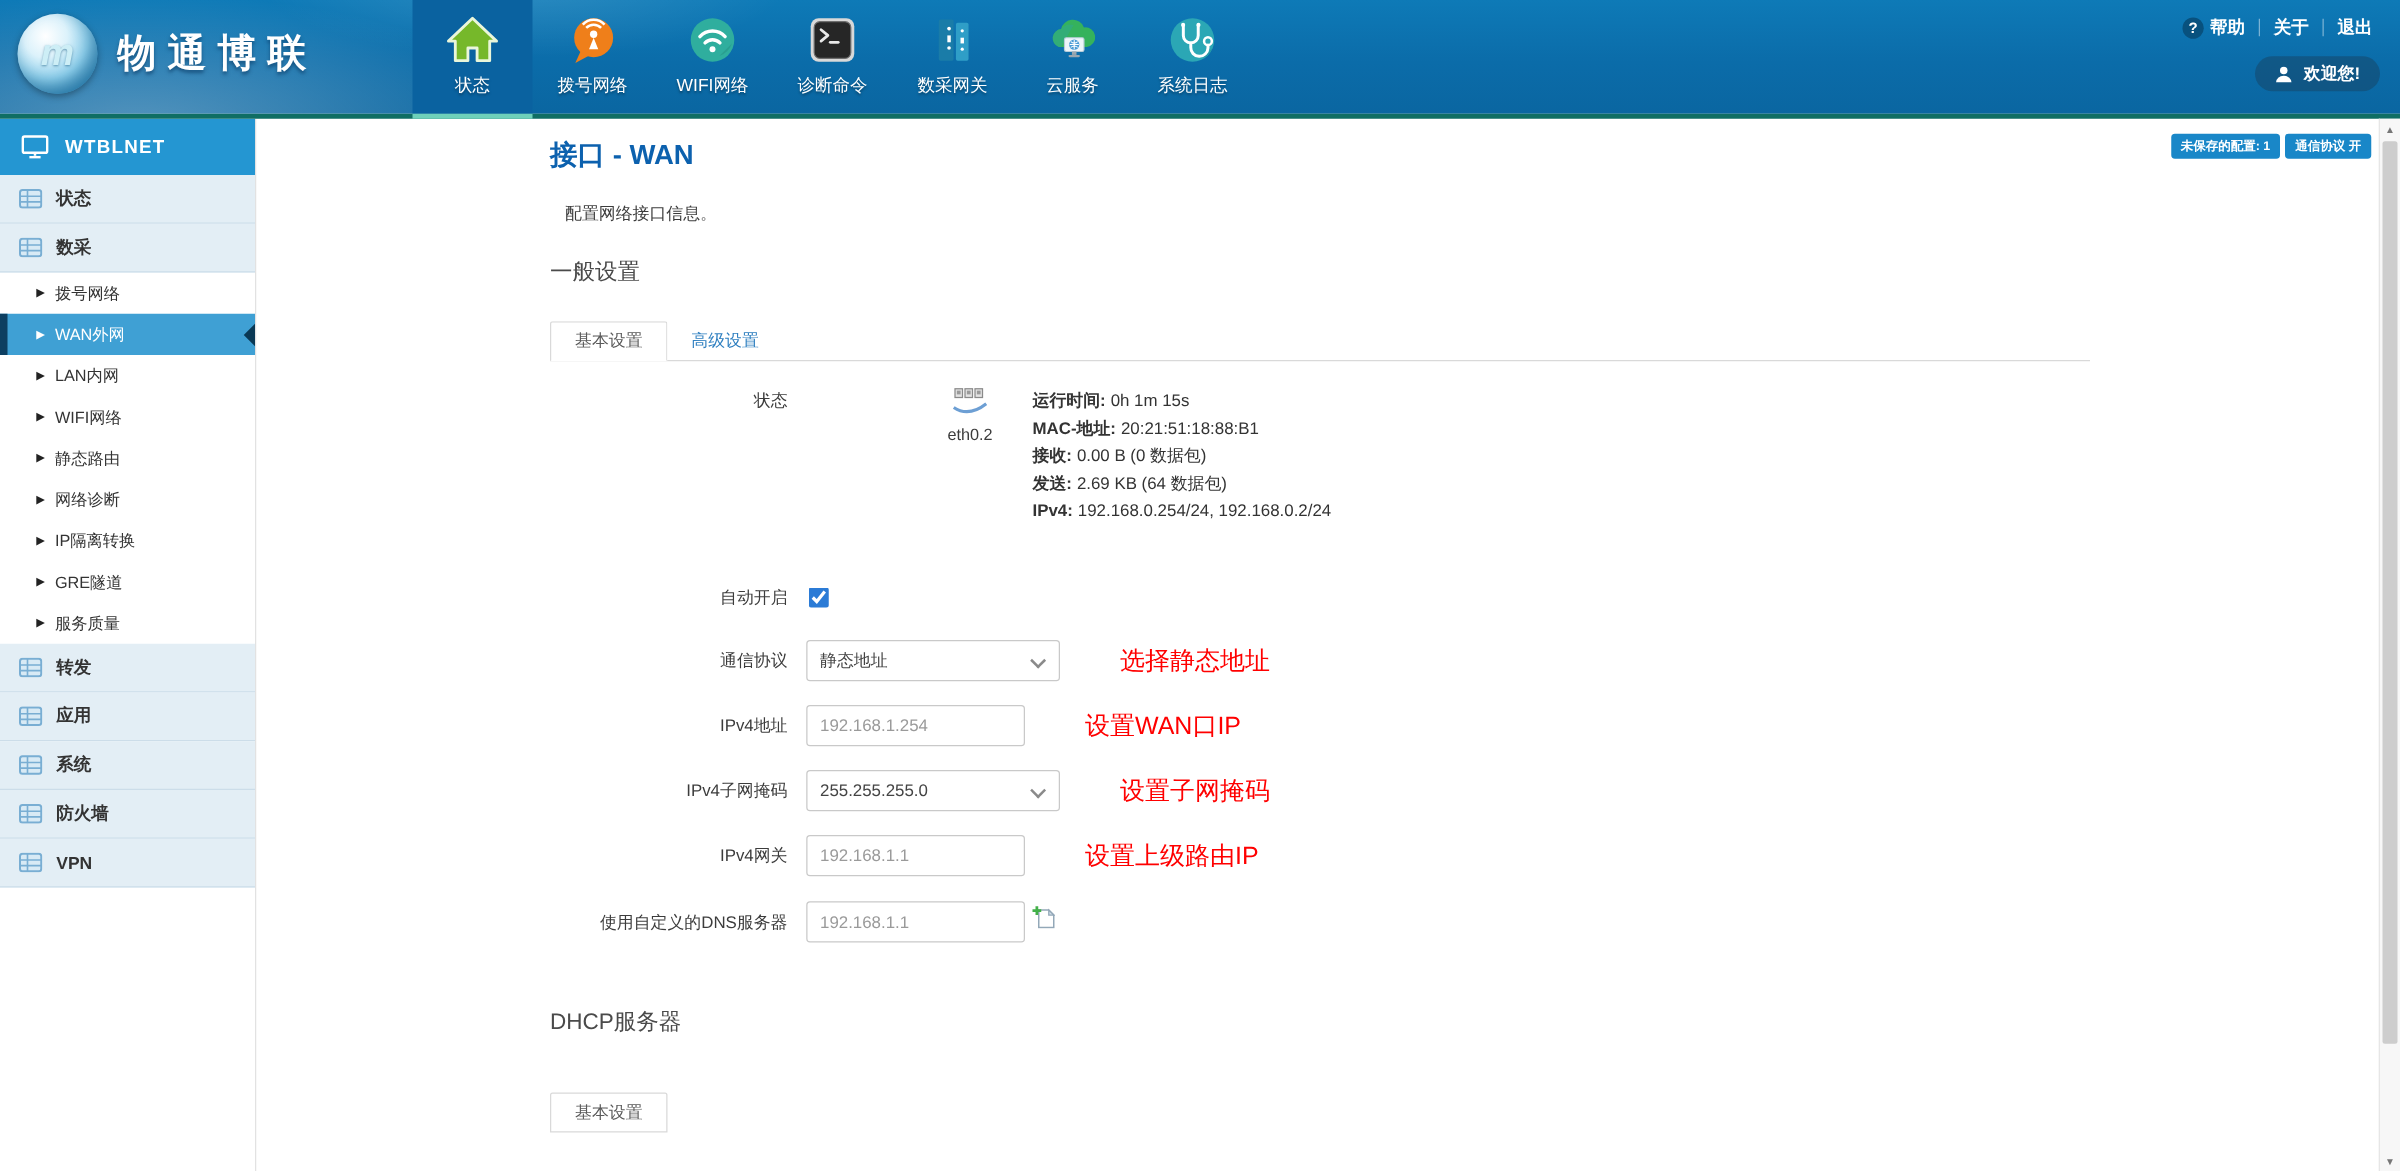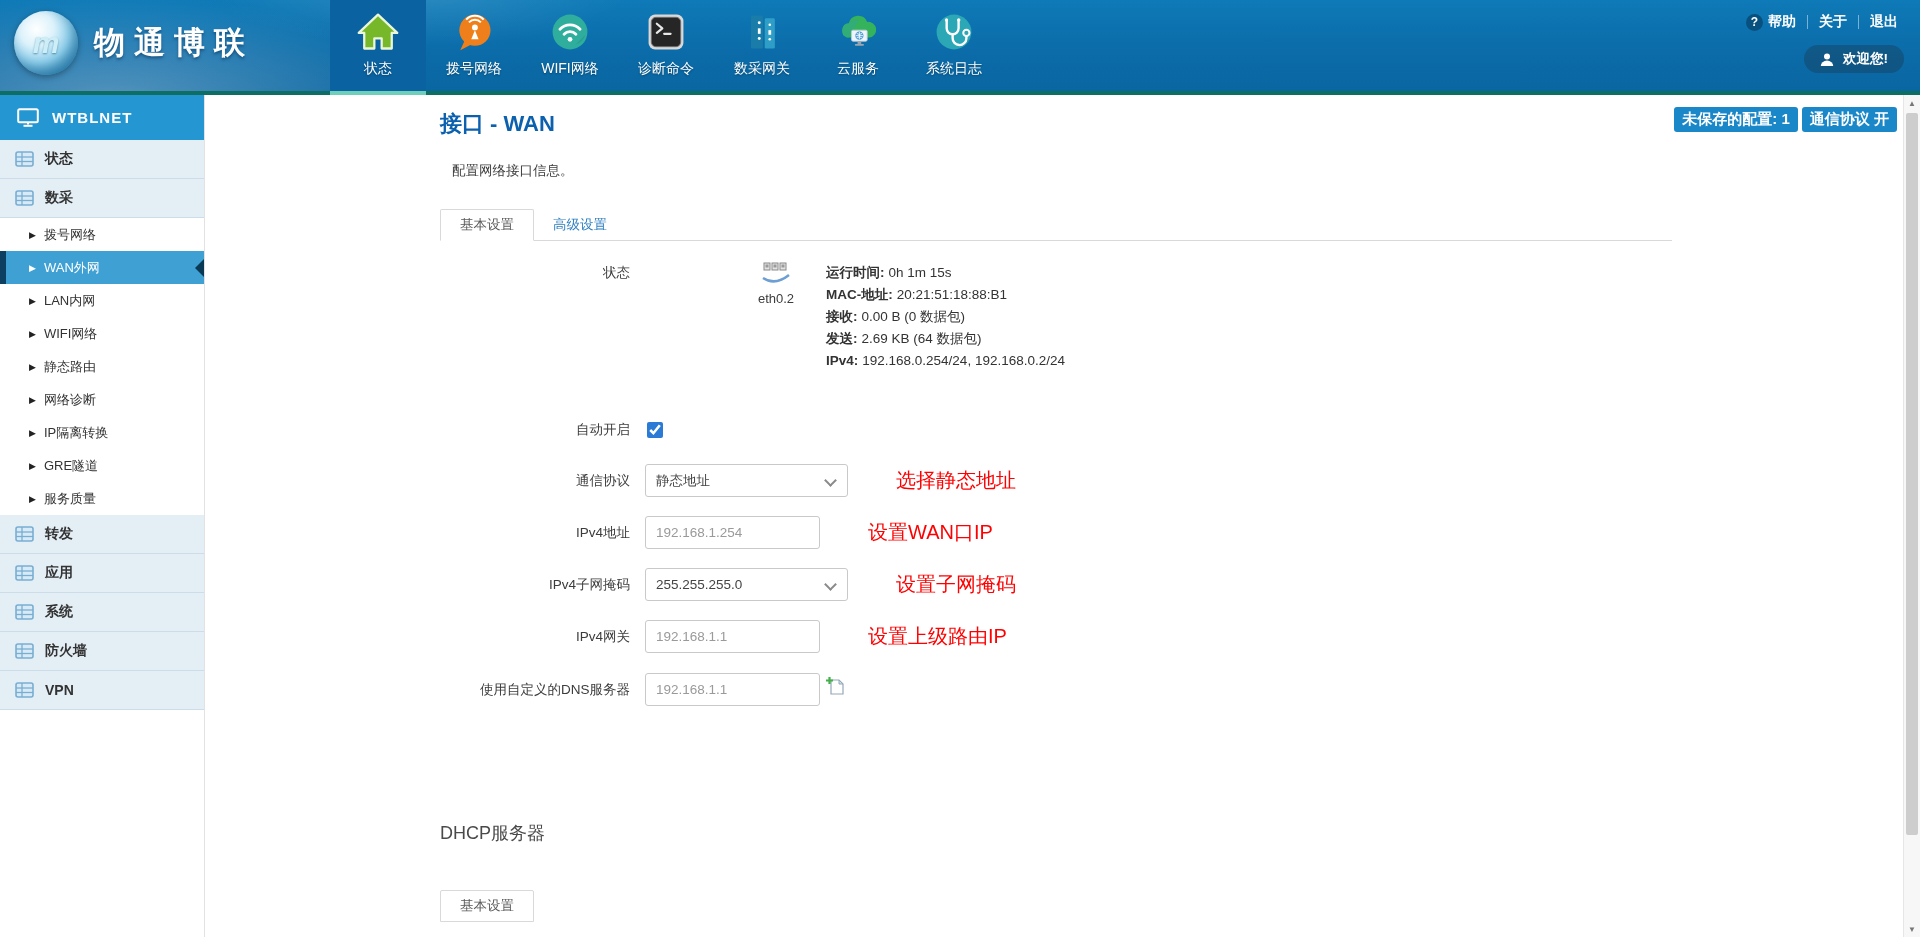--- a/index.html
+++ b/index.html
@@ -47,21 +47,21 @@
     cursor:pointer;position:relative;box-sizing:border-box;}
   .sb-sub .tri{font-size:9px;color:#222;margin-right:8px;}
   .sb-sub.active{background:#3fa0d4;color:#fff;border-left:6px solid #0d3f61;padding-left:23px;}
   .sb-sub.active .tri{color:#fff;}
   .sb-sub.active::after{content:"";position:absolute;right:0;top:50%;transform:translateY(-50%);
     border-top:9px solid transparent;border-bottom:9px solid transparent;border-right:9px solid #0a3955;}
 
   
   .main{position:absolute;left:206px;top:95px;right:17px;bottom:0;background:#fff;overflow:hidden;}
   .toolbar{position:absolute;top:12px;right:6px;display:flex;gap:4px;z-index:3;}
-  .tbtn{background:#1987c8;color:#fff;font-size:15px;font-weight:bold;padding:3px 8px;
+  .tbtn{background:#1987c8;color:#fff;font-size:10px;font-weight:bold;padding:3px 8px;
     border-radius:3px;cursor:pointer;white-space:nowrap;}
   .page{margin-left:234px;padding-top:17px;width:1232px;}
   .title{color:#0c61ae;font-size:22px;font-weight:bold;line-height:24px;}
   .desc{margin-top:26px;margin-left:12px;font-size:13.5px;color:#3c3c3c;}
   .section-title{margin-top:26px;font-size:18px;color:#4a4a4a;line-height:22px;}
   .tabs{margin-top:29px;border-bottom:1px solid #d9d9d9;display:flex;height:31px;align-items:stretch;}
   .tab{font-size:13.5px;padding:0 19px;display:flex;align-items:center;cursor:pointer;}
   .tab.active{border:1px solid #d9d9d9;border-bottom:1px solid #fff;background:#fff;color:#5a5a5a;
     margin-bottom:-1px;border-radius:2px 2px 0 0;}
   .tab.link{color:#2e7fc0;}
@@ -336,20 +336,21 @@
 <div class="main">
   <div class="toolbar">
     <span class="tbtn">未保存的配置: 1</span>
     <span class="tbtn">通信协议 开</span>
   </div>
 
   <div class="page">
     <div class="title">接口 - WAN</div>
     <div class="desc">配置网络接口信息。</div>
 
+    <div class="section-title">一般设置</div>
 
     <div class="tabs">
       <div class="tab active">基本设置</div>
       <div class="tab link">高级设置</div>
     </div>
 
     <div class="frow status-row">
       <div class="flabel">状态</div>
       <div class="dev-block">
         <span style="line-height:0;">
@@ -414,21 +415,21 @@
       <input class="control-input" value="192.168.1.1" style="">
       <span class="addbtn">
         <svg width="19" height="19" viewBox="0 0 19 19">
             <path d="M6 4 h8 l4 4 v10 h-12 Z" fill="#fff" stroke="#93a8b8" stroke-width="1.2"></path>
             <path d="M14 4 l4 4 h-4 Z" fill="#cfdde8" stroke="#93a8b8"></path>
             <path d="M4.5 1 v7 M1 4.5 h7" stroke="#43b049" stroke-width="2.2"></path>
           </svg>
       </span>
     </div>
 
-    <div class="section-title" style="margin-top:116px;">DHCP服务器</div>
+    <div class="section-title" style="margin-top:52px;">DHCP服务器</div>
     <div class="tabs2">
       <div class="tab active" style="border-bottom:1px solid #d9d9d9;">基本设置</div>
     </div>
   </div>
 </div>
 
 <div class="scrollbar">
   <div class="sb-arrow">▲</div>
   <div class="sb-thumb"></div>
   <div class="sb-arrow down">▼</div>

